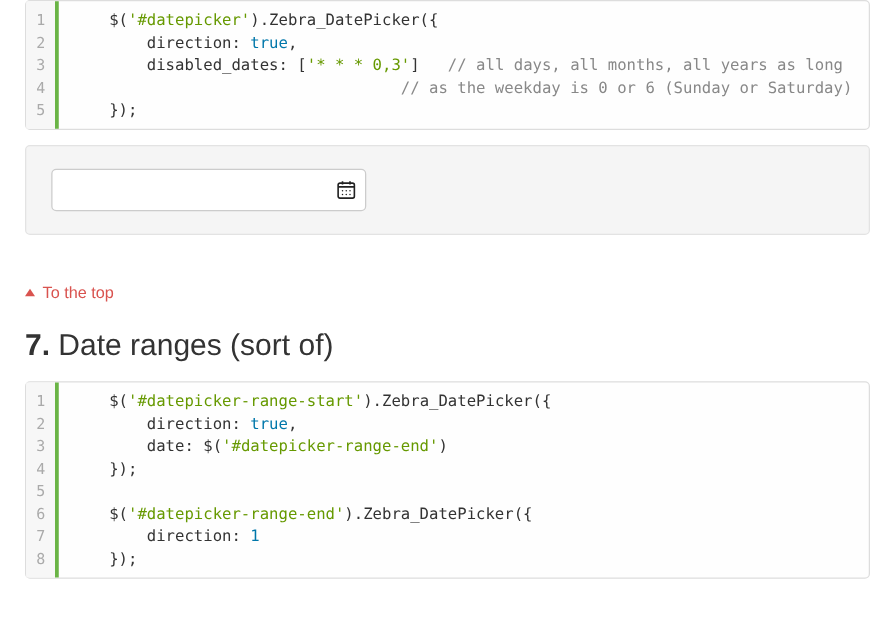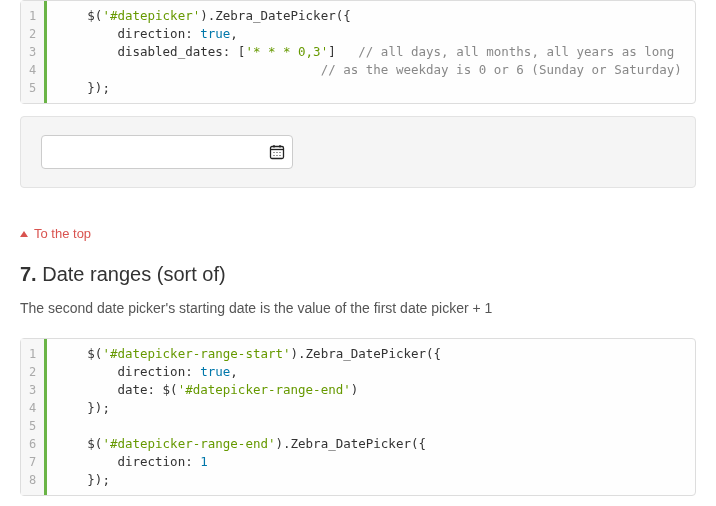--- a/index.html
+++ b/index.html
@@ -10,21 +10,21 @@
 .code-lines { padding: 6px 10px; font-family: Consolas, Monaco, monospace; font-size: 12.5px; line-height: 18px; white-space: pre; overflow-x: auto; flex: 1; }
 .tok-str { color: #a31515; color: #690; }
 .tok-bool { color: #07a; }
 .tok-comment { color: #998; color: #888; }
 .demo-box { background: #f5f5f5; border: 1px solid #e3e3e3; border-radius: 4px; padding: 18px 20px; margin-bottom: 20px; }
 .dp-wrap { position: relative; width: 252px; }
 .dp-input { width: 100%; height: 34px; border: 1px solid #ccc; border-radius: 4px; padding: 6px 34px 6px 10px; font-size: 14px; background: #fff; }
 .dp-icon { position: absolute; right: 8px; top: 50%; transform: translateY(-50%); display: flex; align-items: center; justify-content: center; pointer-events: none; }
 .to-top { display: inline-flex; align-items: center; gap: 6px; color: #d9534f; font-size: 13px; text-decoration: none; margin: 18px 0 22px 0; }
 .to-top .tri { width: 0; height: 0; border-left: 4px solid transparent; border-right: 4px solid transparent; border-bottom: 6px solid #d9534f; }
-h2.section { font-size: 20px; font-weight: 400; color: #333; margin: 0 0 14px 0; }
+h2.section { font-size: 24px; font-weight: 400; color: #333; margin: 0 0 14px 0; }
 h2.section b { font-weight: 700; }
 p.desc { color: #555; font-size: 14px; margin: 0 0 22px 0; }
 .content { padding: 0 20px 10px 20px; }
 </style>
 </head>
 <body>
 
 <div class="content">
 
   <div class="code-block">
@@ -64,21 +64,20 @@
 
   <a href="#" class="to-top">
     <span class="tri"></span>
     <span>To the top</span>
   </a>
 
   <h2 class="section">
     <b>7.</b><span> Date ranges (sort of)</span>
   </h2>
 
-  <p class="desc">The second date picker's starting date is the value of the first date picker + 1</p>
 
   <div class="code-block">
     <div class="line-numbers">
       <div>1</div>
       <div>2</div>
       <div>3</div>
       <div>4</div>
       <div>5</div>
       <div>6</div>
       <div>7</div>

